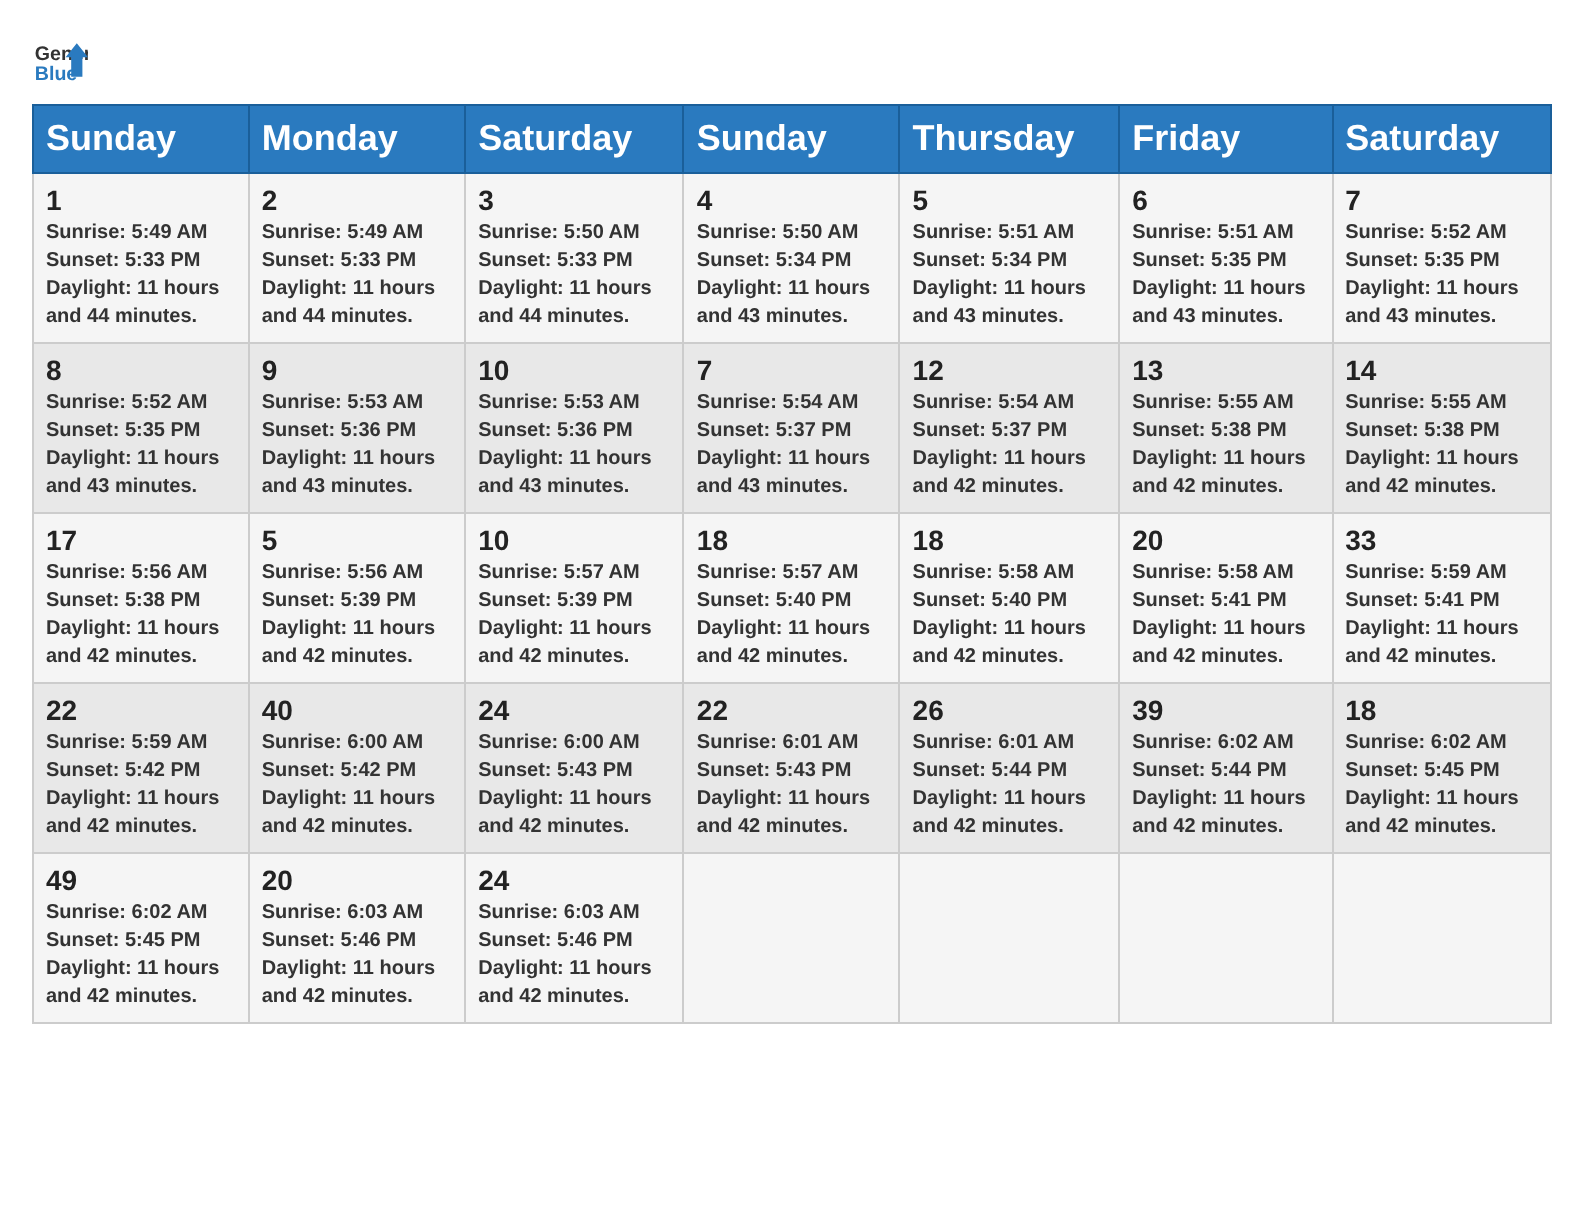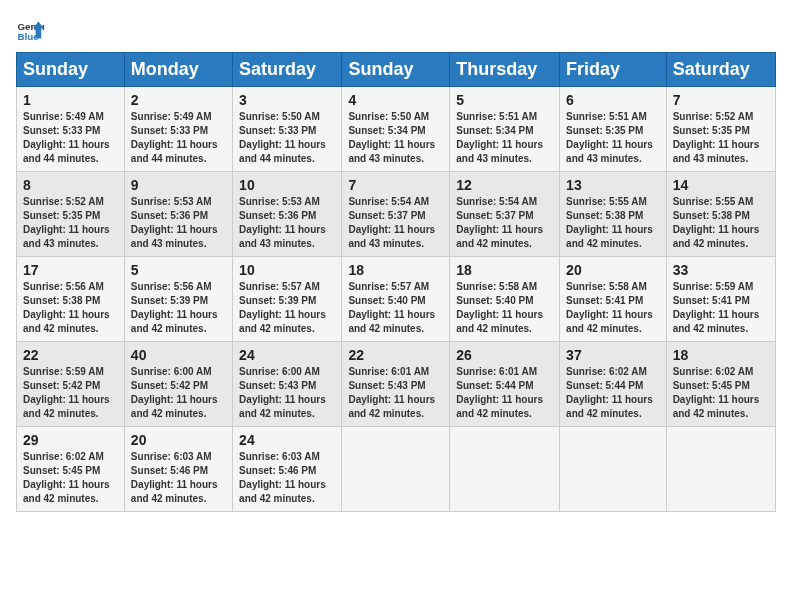--- a/index.html
+++ b/index.html
@@ -220,31 +220,31 @@
         </td>
         <td>
           <span class="day-num">22</span>
 <div class="day-info">Sunrise: 6:01 AM<br>Sunset: 5:43 PM<br>Daylight: 11 hours<br> and 42 minutes.</div>
         </td>
         <td>
           <span class="day-num">26</span>
 <div class="day-info">Sunrise: 6:01 AM<br>Sunset: 5:44 PM<br>Daylight: 11 hours<br> and 42 minutes.</div>
         </td>
         <td>
-          <span class="day-num">37</span>
+          <span class="day-num">39</span>
 <div class="day-info">Sunrise: 6:02 AM<br>Sunset: 5:44 PM<br>Daylight: 11 hours<br> and 42 minutes.</div>
         </td>
         <td>
           <span class="day-num">18</span>
 <div class="day-info">Sunrise: 6:02 AM<br>Sunset: 5:45 PM<br>Daylight: 11 hours<br> and 42 minutes.</div>
         </td>
       </tr>
       <tr>
         <td>
-          <span class="day-num">29</span>
+          <span class="day-num">49</span>
 <div class="day-info">Sunrise: 6:02 AM<br>Sunset: 5:45 PM<br>Daylight: 11 hours<br> and 42 minutes.</div>
         </td>
         <td>
           <span class="day-num">20</span>
 <div class="day-info">Sunrise: 6:03 AM<br>Sunset: 5:46 PM<br>Daylight: 11 hours<br> and 42 minutes.</div>
         </td>
         <td>
           <span class="day-num">24</span>
 <div class="day-info">Sunrise: 6:03 AM<br>Sunset: 5:46 PM<br>Daylight: 11 hours<br> and 42 minutes.</div>
         </td>

